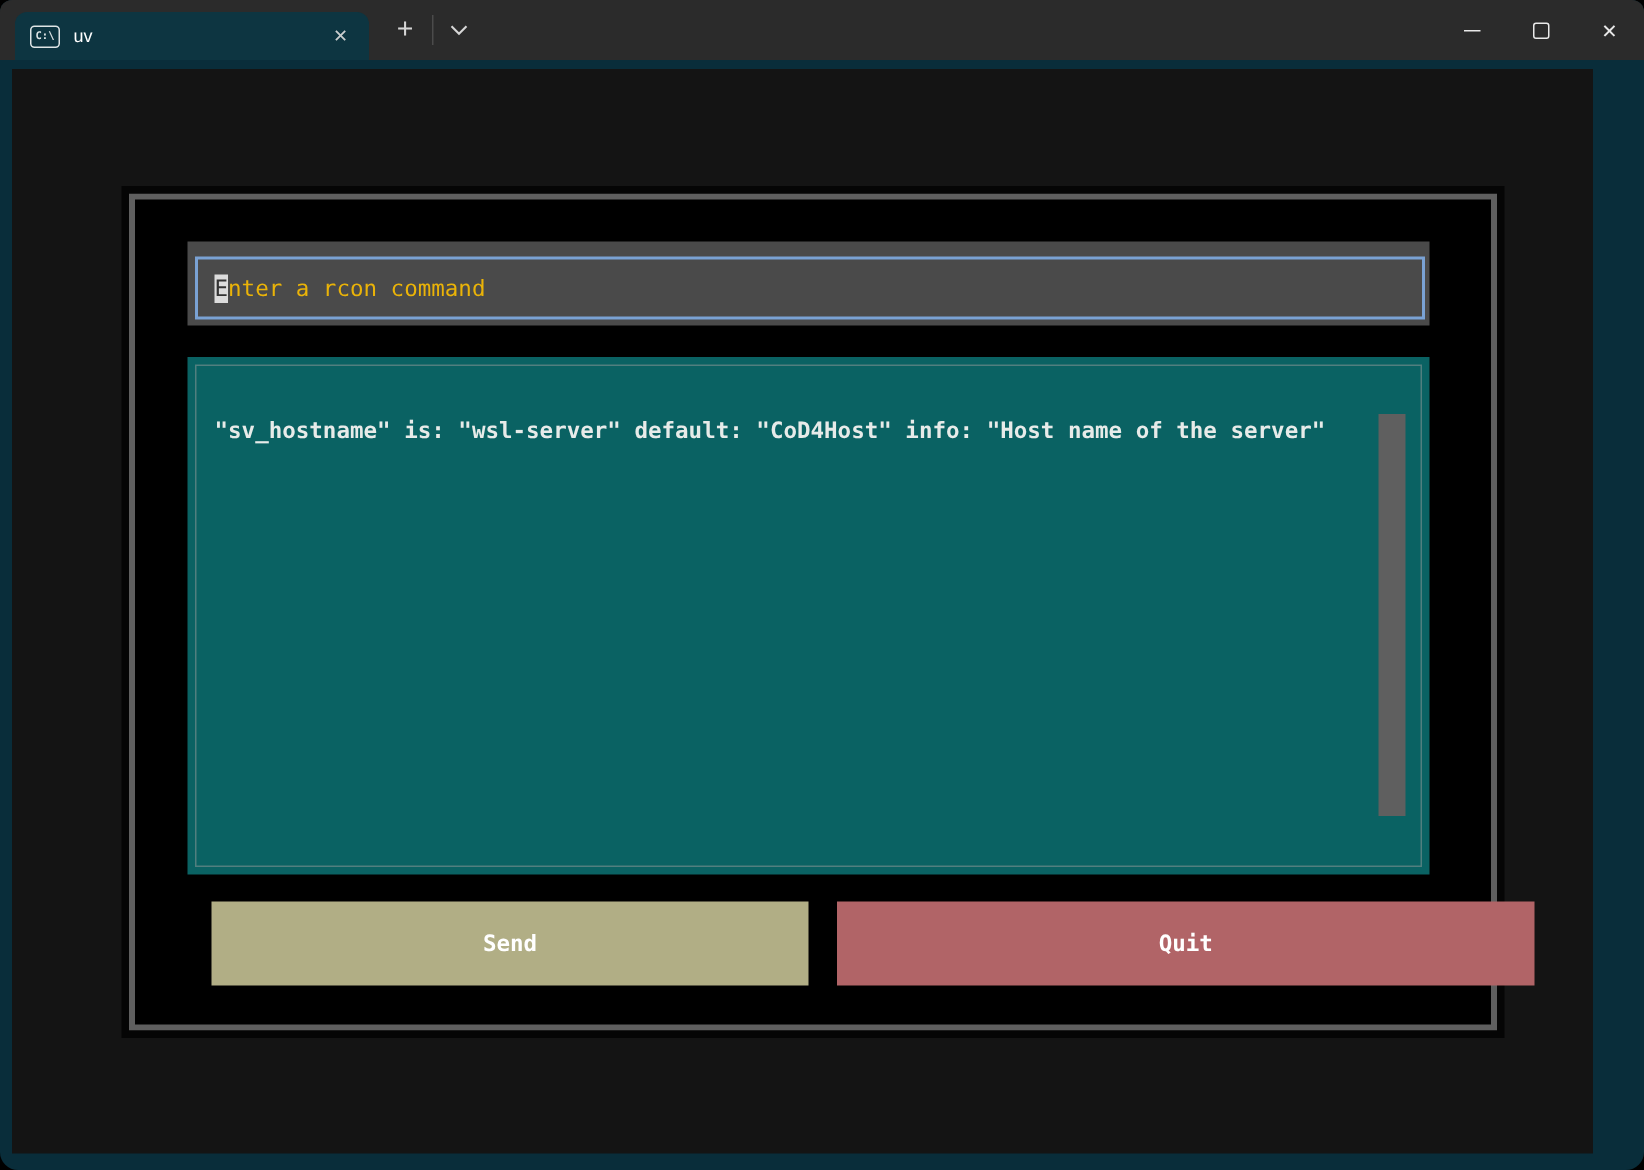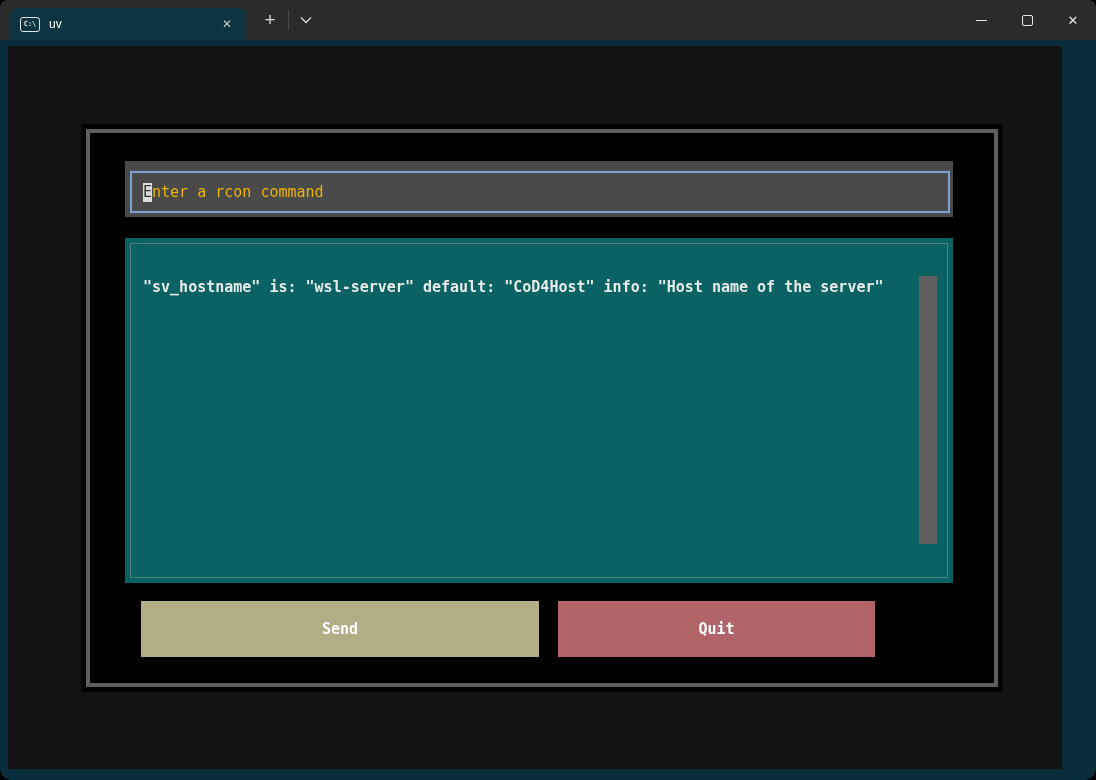--- a/index.html
+++ b/index.html
@@ -46,21 +46,21 @@
   .output-log { position:absolute; left:35px; top:105px; width:828px; height:345px; background:#0a6263; }
   .output-border { position:absolute; left:5px; top:5px; right:5px; bottom:5px;
                    border:1px solid #517f7f; pointer-events:none; }
   .output-text { position:absolute; left:18px; top:39px; font-size:15px; font-weight:bold;
                  color:#e7ebe9; white-space:pre; line-height:20px; }
   .scrollbar-thumb { position:absolute; left:794px; top:38px; width:18px; height:268px; background:#5f5f5f; }
 
   .btn { position:absolute; top:468px; height:56px; display:flex; align-items:center; justify-content:center;
          color:#ffffff; font-weight:bold; font-size:15px; cursor:pointer; }
   .btn-send { left:35px; width:398px; background:#b1ae85;margin-left:16px; }
-  .btn-quit { left:468px; width:317px; background:#b16467; }
+  .btn-quit { left:468px; width:465px; background:#b16467; }
 </style>
 </head>
 <body>
 
 <div class="window">
 
   <div class="titlebar">
     <div class="tab">
       <span class="tab-icon">C:\</span>
       <span class="tab-title">uv</span>

